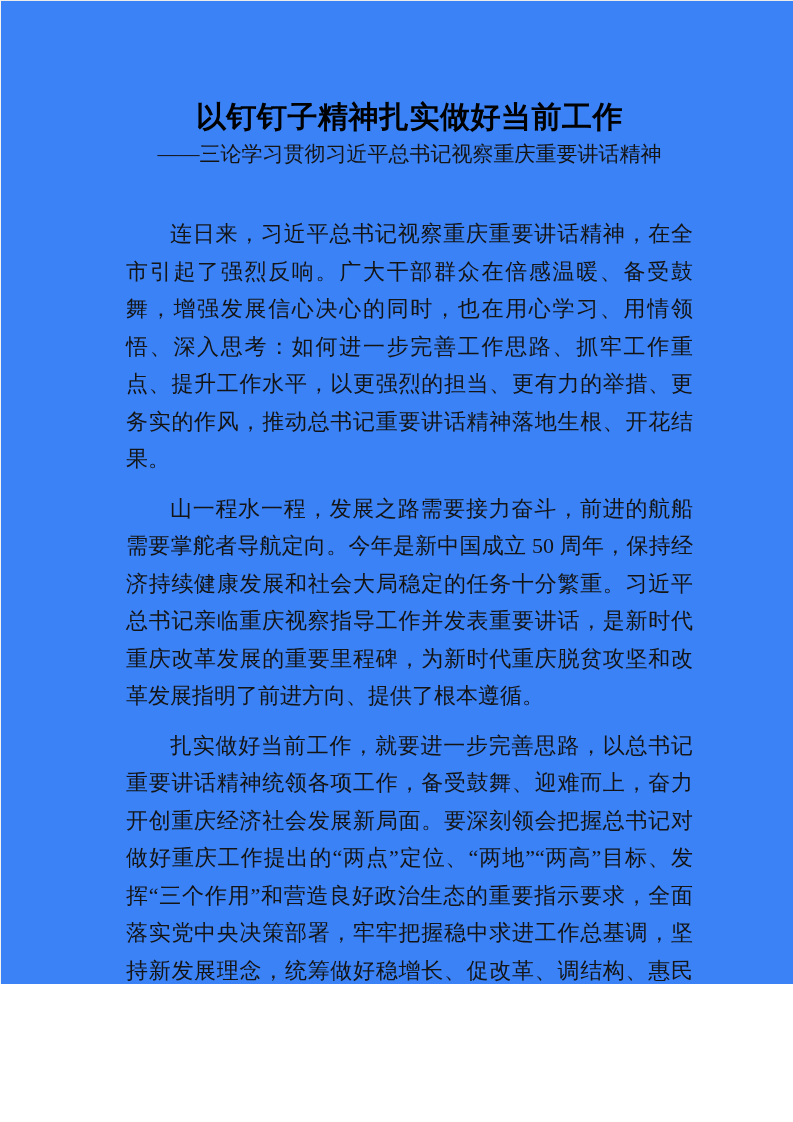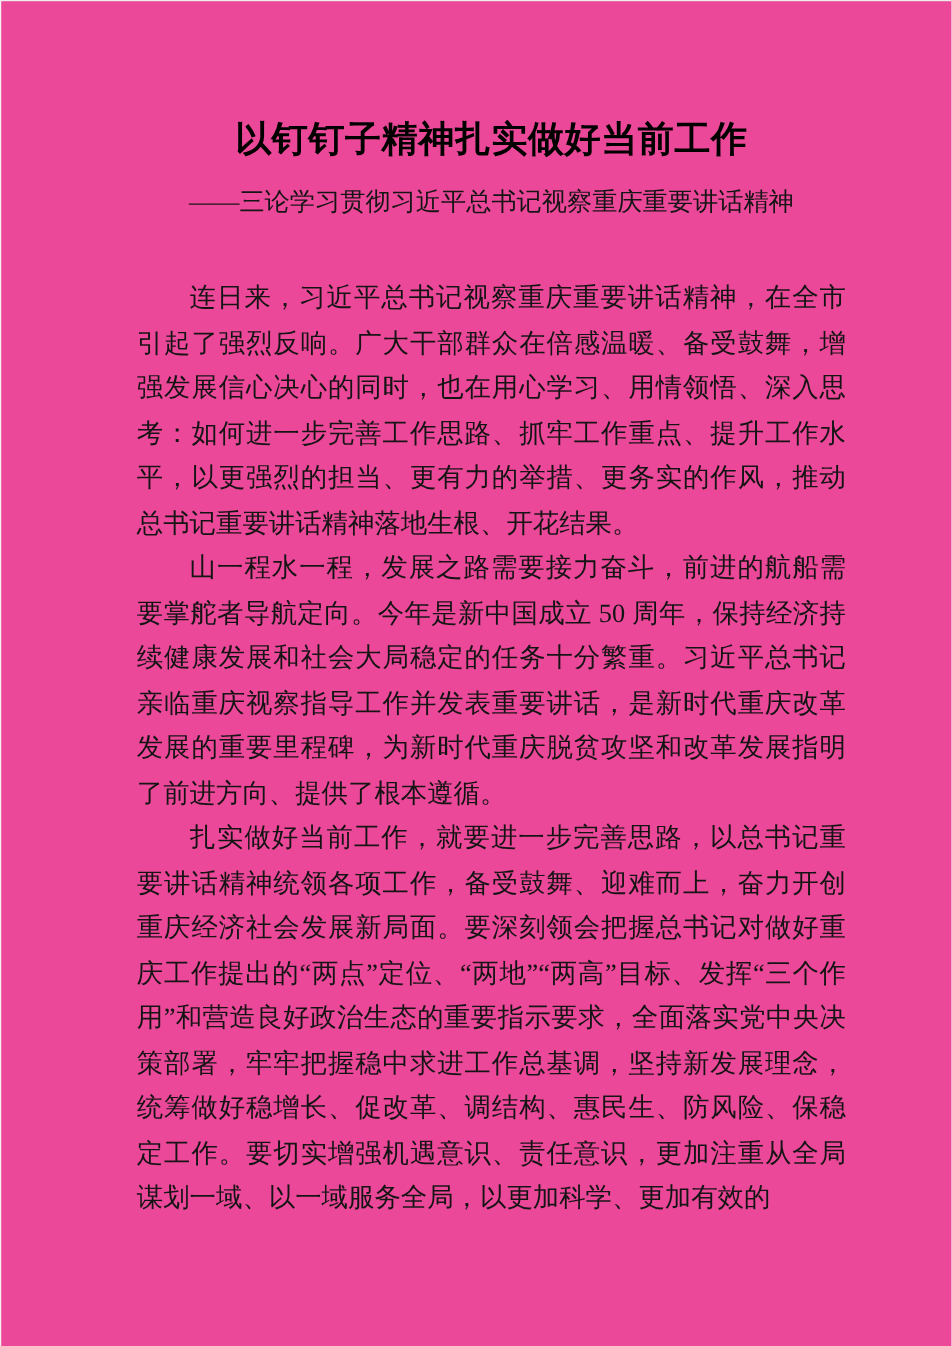--- a/index.html
+++ b/index.html
@@ -3,57 +3,57 @@
 <meta charset="utf-8">
 <style>
   html, body {
     margin: 0;
     padding: 0;
     background: #ffffff;
   }
   .page {
     position: relative;
     width: 793px;
-    height: 1122px;
-    background: #ec4899;
+    height: 984px;
+    background: #3b82f6;
     box-sizing: border-box;
     padding: 96px 88px 0 113px;
     border-top: 1px solid #ececec;
     border-left: 1px solid #f2f2f2;
     overflow: hidden;
   }
   .doc-title {
     margin: 0;
     font-family: "Liberation Sans", "DejaVu Sans", sans-serif;
     font-weight: 700;
     font-size: 30px;
     line-height: 40px;
     text-align: center;
     color: #000000;
     letter-spacing: 0.5px;
   }
   .doc-subtitle {
-    margin: 16px 0 0 0;
+    margin: 2px 0 0 0;
     font-family: "Liberation Serif", "DejaVu Serif", serif;
     font-weight: 400;
     font-size: 21px;
     line-height: 30px;
     text-align: center;
     color: #141414;
   }
   .doc-body {
     margin-top: 46px;
     font-family: "Liberation Serif", "DejaVu Serif", serif;
     font-size: 22px;
     line-height: 37.5px;
     color: #141414;
     text-align: justify;
   }
   .doc-body p {
-    margin: 0;
+    margin: 12px;
     padding: 0;
     text-indent: 2em;
   }
 </style>
 </head>
 <body>
 
 <div class="page">
   <h1 class="doc-title">以钉钉子精神扎实做好当前工作</h1>
   <h2 class="doc-subtitle">——三论学习贯彻习近平总书记视察重庆重要讲话精神</h2>

